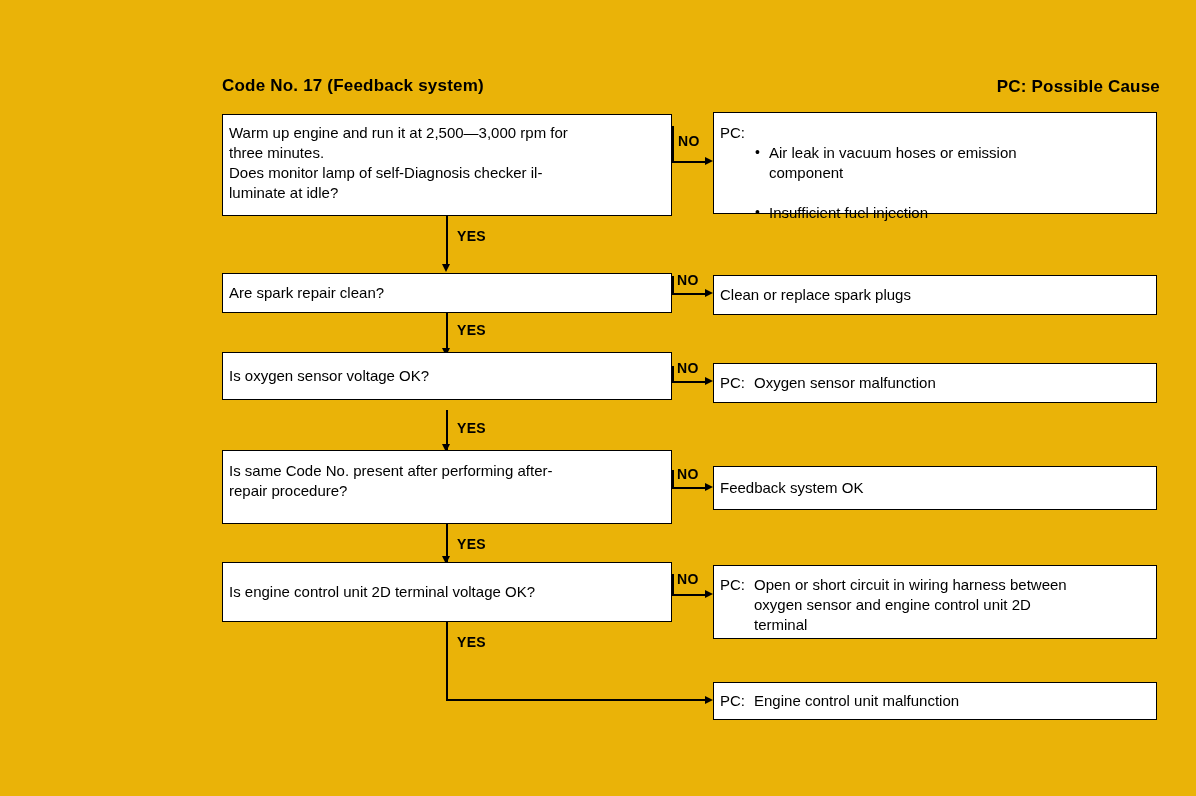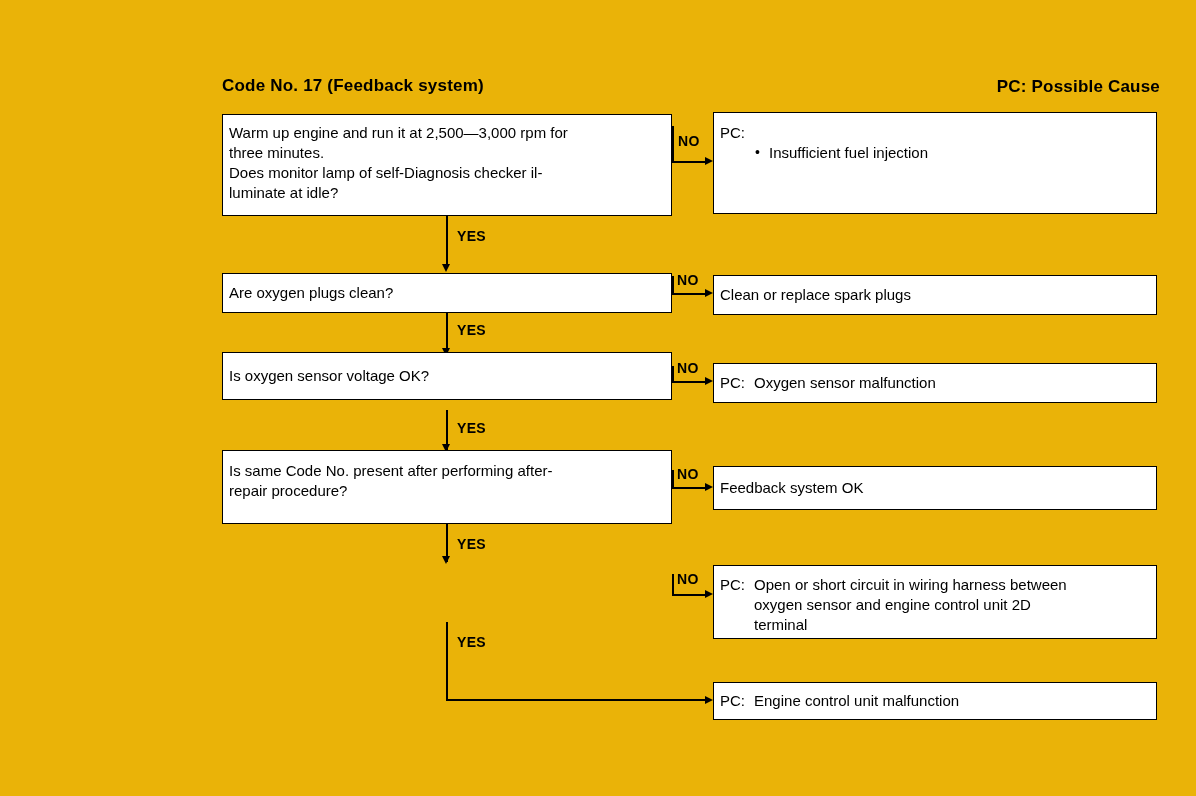--- a/index.html
+++ b/index.html
@@ -127,36 +127,38 @@
     <div class="txt">Warm up engine and run it at 2,500—3,000 rpm for
 three minutes.
 Does monitor lamp of self-Diagnosis checker il-
 luminate at idle?</div>
   </div>
 
   <div class="box" style="left:713px; top:112px; width:444px; height:102px;">
     <div class="txt pcrow" style="top:10px;">
       <span class="pclabel">PC:</span>
       <ul class="bullets">
+        <li>Air leak in vacuum hoses or emission
+component</li>
         <li>Insufficient fuel injection</li>
       </ul>
     </div>
   </div>
 
   <div class="vline" style="left:672px; top:126px; height:36px;"></div>
   <div class="hline" style="left:672px; top:161px; width:35px;"></div>
   <div class="arrow-right" style="left:705px; top:157px;"></div>
   <div class="lbl" style="left:678px; top:133px;">NO</div>
 
   <div class="vline" style="left:446px; top:216px; height:52px;"></div>
   <div class="arrow-down" style="left:442px; top:264px;"></div>
   <div class="lbl" style="left:457px; top:228px;">YES</div>
 
   <div class="box mid" style="left:222px; top:273px; width:450px; height:40px;">
-    <div class="txt">Are oxygen plugs clean?</div>
+    <div class="txt">Are spark repair clean?</div>
   </div>
 
   <div class="box mid" style="left:713px; top:275px; width:444px; height:40px;">
     <div class="txt pcrow">
       <span class="pcbody">Clean or replace spark plugs</span>
     </div>
   </div>
 
   <div class="vline" style="left:672px; top:276px; height:18px;"></div>
   <div class="hline" style="left:672px; top:293px; width:35px;"></div>
@@ -200,20 +202,23 @@
 
   <div class="vline" style="left:672px; top:470px; height:18px;"></div>
   <div class="hline" style="left:672px; top:487px; width:35px;"></div>
   <div class="arrow-right" style="left:705px; top:483px;"></div>
   <div class="lbl" style="left:677px; top:466px;">NO</div>
 
   <div class="vline" style="left:446px; top:524px; height:38px;"></div>
   <div class="arrow-down" style="left:442px; top:556px;"></div>
   <div class="lbl" style="left:457px; top:536px;">YES</div>
 
+  <div class="box mid" style="left:222px; top:562px; width:450px; height:60px;">
+    <div class="txt">Is engine control unit 2D terminal voltage OK?</div>
+  </div>
 
   <div class="box" style="left:713px; top:565px; width:444px; height:74px;">
     <div class="txt pcrow" style="top:9px;">
       <span class="pclabel">PC:</span>
       <span class="pcbody hang">Open or short circuit in wiring harness between
 oxygen sensor and engine control unit 2D
 terminal</span>
     </div>
   </div>
 

